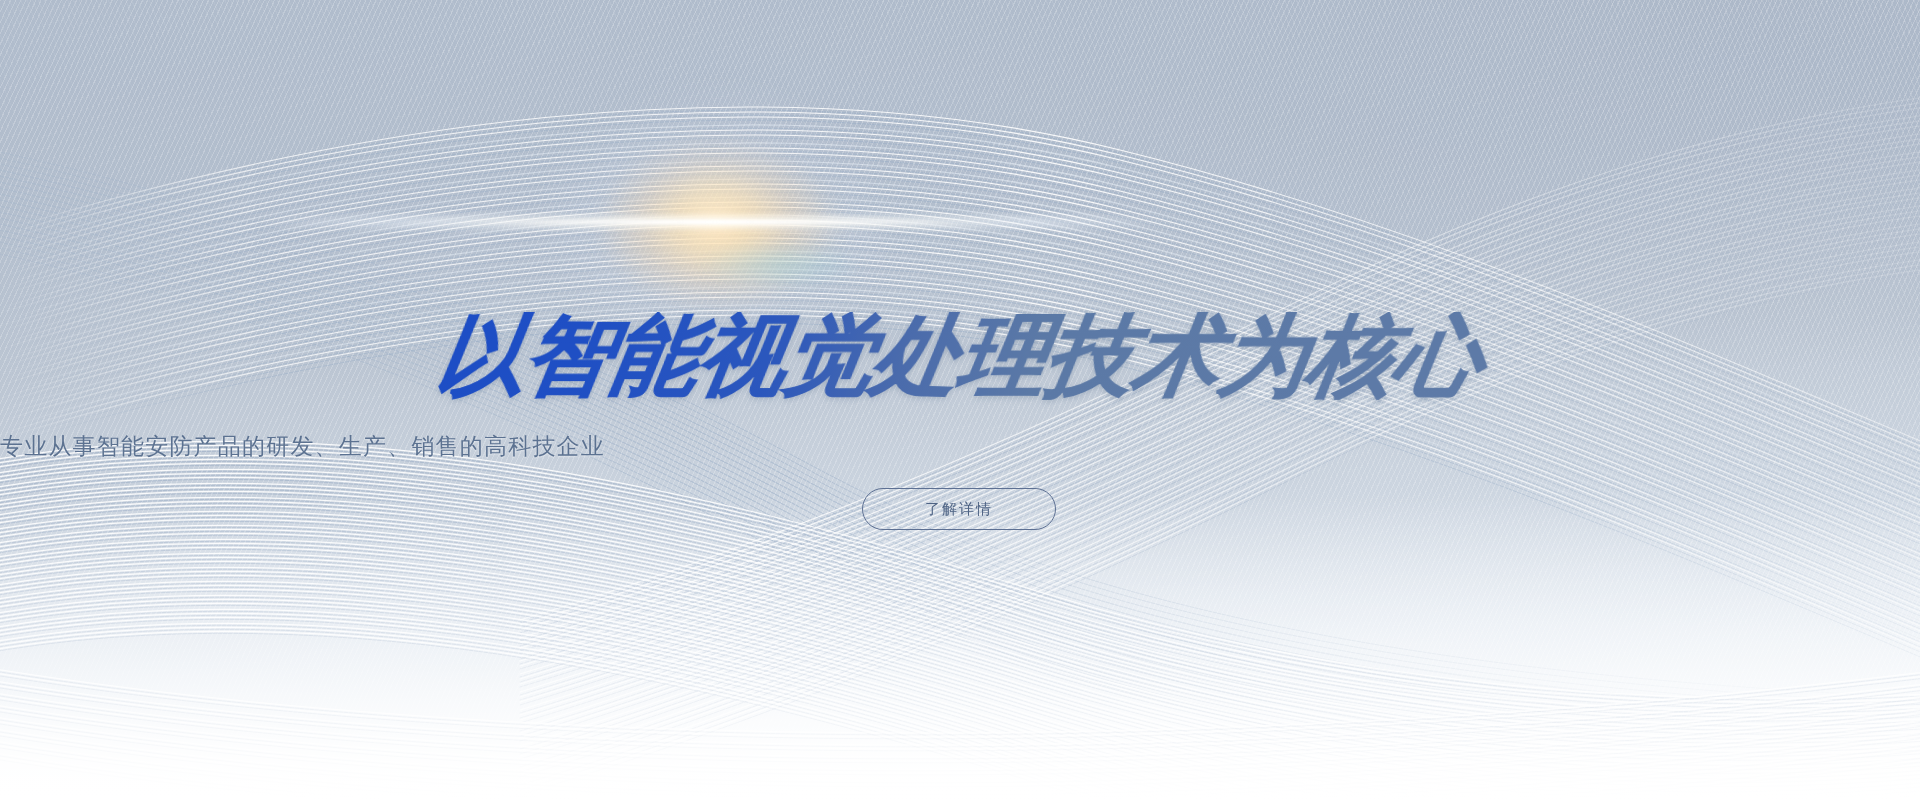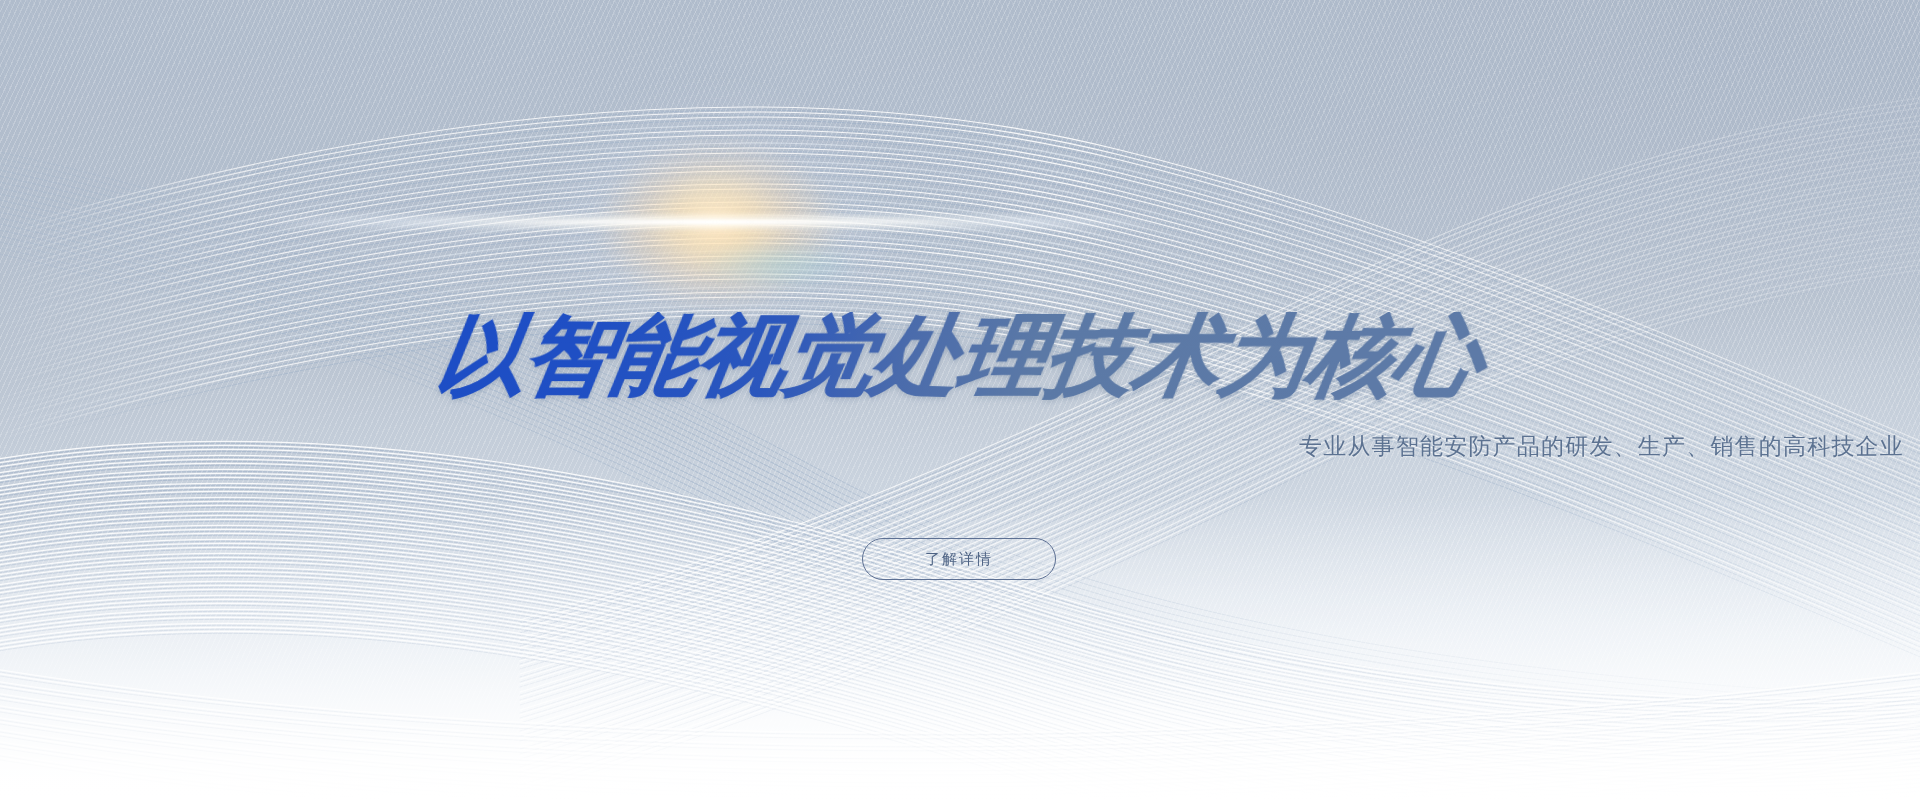--- a/index.html
+++ b/index.html
@@ -106,27 +106,27 @@
       #2b57bd 40%,
       #4a6bac 47%,
       #5b79a6 54%,
       #5d7aa7 72%,
       #5e7ba8 100%);
     -webkit-background-clip:text;background-clip:text;color:transparent;
     filter:drop-shadow(0 2px 3px rgba(90,110,140,.28));
     transform:skewX(-9deg);
   }
   #subtitle{
-    position:absolute;left:0;right:16px;top:407px;text-align:right;
+    position:absolute;left:0;right:0;top:407px;text-align:left;
     font-size:23px;line-height:1.4;font-weight:400;letter-spacing:1.2px;
     color:#5c7291;white-space:nowrap;
     text-shadow:0 1px 2px rgba(255,255,255,.55);
   }
   #cta{
-    position:absolute;left:862px;top:538px;width:194px;height:42px;
+    position:absolute;left:862px;top:488px;width:194px;height:42px;
     display:flex;align-items:center;justify-content:center;
     box-sizing:border-box;
     border:1.6px solid #5d7093;border-radius:22px;
     background:transparent;cursor:pointer;
     font-family:inherit;font-size:15px;letter-spacing:2px;color:#4e6384;
     padding:0;
   }
 </style>
 </head>
 <body>

